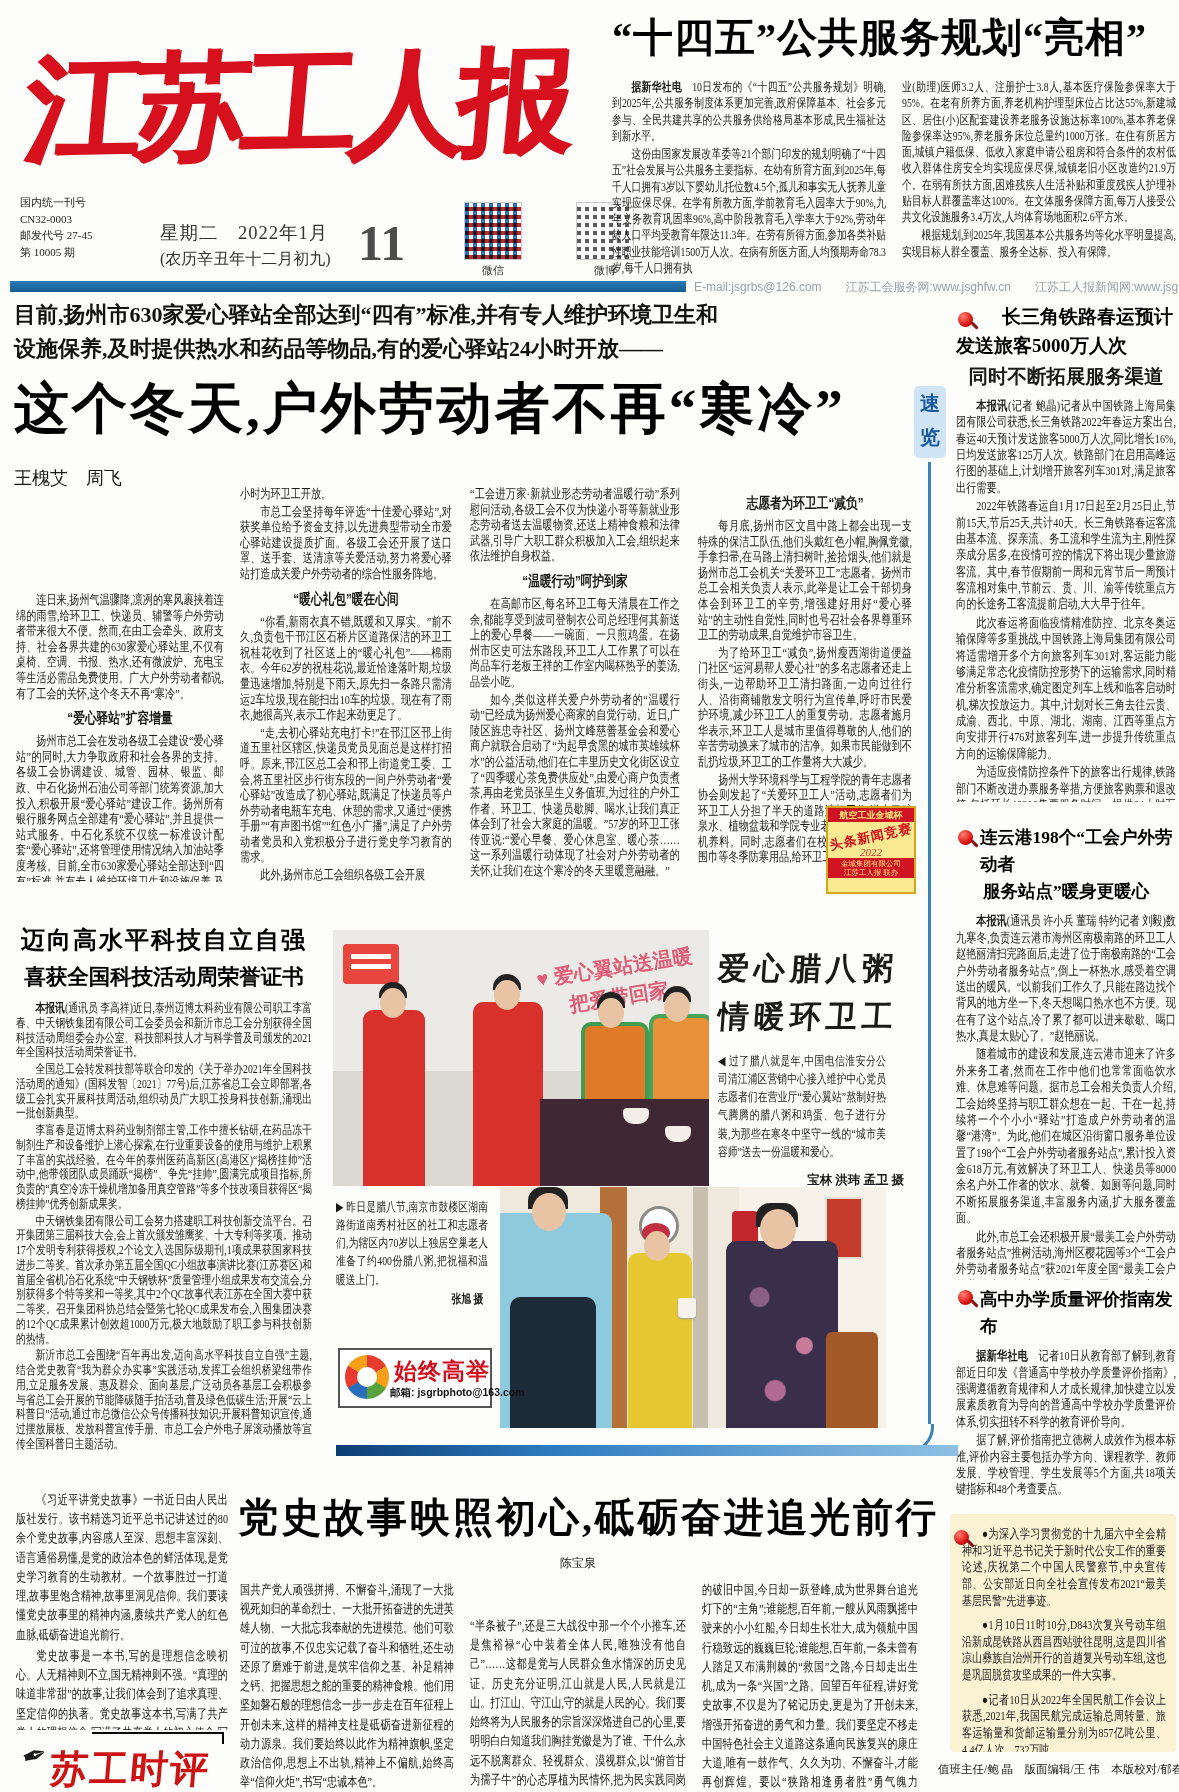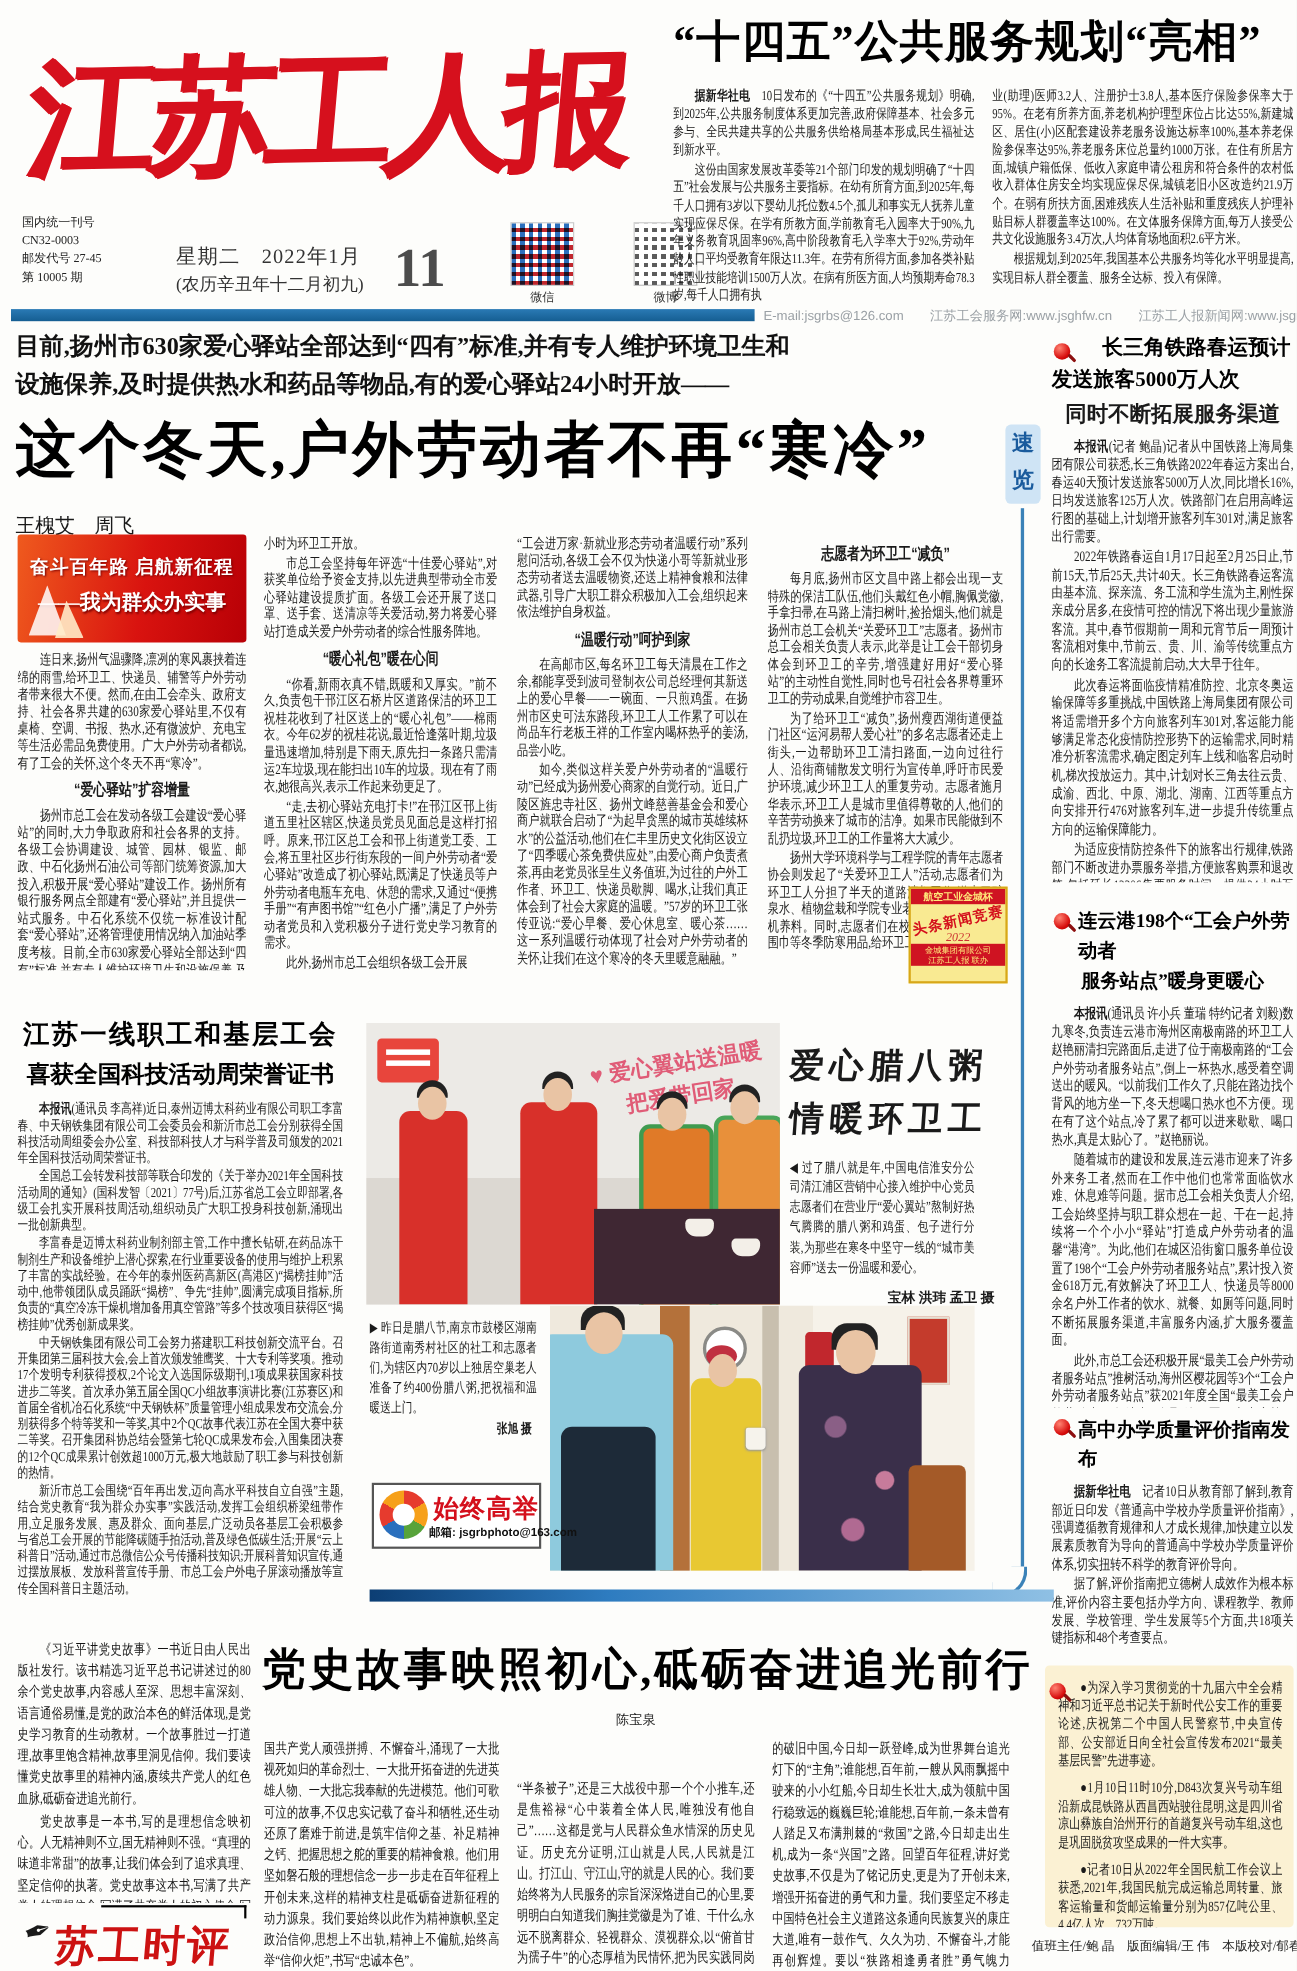--- a/index.html
+++ b/index.html
@@ -177,26 +177,20 @@
   <div class="abs" id="blue-bar"></div>
   <div class="abs" id="contact-line">E-mail:jsgrbs@126.com　　江苏工会服务网:www.jsghfw.cn　　江苏工人报新闻网:www.jsgrb.com</div>
 
   <div class="abs" id="lead-head">
     <div class="kicker">目前,扬州市630家爱心驿站全部达到“四有”标准,并有专人维护环境卫生和</div>
     <div class="kicker">设施保养,及时提供热水和药品等物品,有的爱心驿站24小时开放——</div>
     <div id="lead-headline">这个冬天,户外劳动者不再“寒冷”</div>
     <div id="lead-byline">王槐艾　周飞</div>
   </div>
 
-  <div class="abs" id="banner">
-    <div class="sail s1"></div>
-    <div class="sail s2"></div>
-    <div class="bl1">奋斗百年路 启航新征程</div>
-    <div class="bl2">——我为群众办实事</div>
-  </div>
 
   <div class="abs ncol" id="c1" style="left:16px;top:592px;width:208px;height:290px;">
       <div class="cd">
         <div class="para">连日来,扬州气温骤降,凛冽的寒风裹挟着连绵的雨雪,给环卫工、快递员、辅警等户外劳动者带来很大不便。然而,在由工会牵头、政府支持、社会各界共建的630家爱心驿站里,不仅有桌椅、空调、书报、热水,还有微波炉、充电宝等生活必需品免费使用。广大户外劳动者都说,有了工会的关怀,这个冬天不再“寒冷”。</div>
         <div class="subhead">“爱心驿站”扩容增量</div>
         <div class="para">扬州市总工会在发动各级工会建设“爱心驿站”的同时,大力争取政府和社会各界的支持。各级工会协调建设、城管、园林、银监、邮政、中石化扬州石油公司等部门统筹资源,加大投入,积极开展“爱心驿站”建设工作。扬州所有银行服务网点全部建有“爱心驿站”,并且提供一站式服务。中石化系统不仅统一标准设计配套“爱心驿站”,还将管理使用情况纳入加油站季度考核。目前,全市630家爱心驿站全部达到“四有”标准,并有专人维护环境卫生和设施保养,及时补充水和药品等物资。瘦西湖景区在五亭社区建设了全天候、标准化的“爱心驿站”,24</div>
       </div>
     </div>
   <div class="abs ncol" id="c2" style="left:240px;top:486px;width:212px;height:400px;">
       <div class="cd">
@@ -284,21 +278,21 @@
         <div class="cd">
           <div class="para noind">●为深入学习贯彻党的十九届六中全会精神和习近平总书记关于新时代公安工作的重要论述,庆祝第二个中国人民警察节,中央宣传部、公安部近日向全社会宣传发布2021“最美基层民警”先进事迹。</div>
           <div class="para noind">●1月10日11时10分,D843次复兴号动车组沿新成昆铁路从西昌西站驶往昆明,这是四川省凉山彝族自治州开行的首趟复兴号动车组,这也是巩固脱贫攻坚成果的一件大实事。</div>
           <div class="para noind">●记者10日从2022年全国民航工作会议上获悉,2021年,我国民航完成运输总周转量、旅客运输量和货邮运输量分别为857亿吨公里、4.4亿人次、732万吨。</div>
         </div>
       </div>
   </div>
   <div class="abs" id="credits">值班主任/鲍 晶　版面编辑/王 伟　本版校对/郁春红</div>
 
   <div class="abs" id="tech">
-    <div class="tech-h" id="tech-h1">江苏一线职工和基层工会</div>
+    <div class="tech-h" id="tech-h1">迈向高水平科技自立自强</div>
     <div class="tech-h" id="tech-h2">喜获全国科技活动周荣誉证书</div>
     <div id="tech-body">
         <div class="cd">
           <div class="para"><b>本报讯</b>(通讯员 李高祥)近日,泰州迈博太科药业有限公司职工李富春、中天钢铁集团有限公司工会委员会和新沂市总工会分别获得全国科技活动周组委会办公室、科技部科技人才与科学普及司颁发的2021年全国科技活动周荣誉证书。</div>
           <div class="para">全国总工会转发科技部等联合印发的《关于举办2021年全国科技活动周的通知》(国科发智〔2021〕77号)后,江苏省总工会立即部署,各级工会扎实开展科技周活动,组织动员广大职工投身科技创新,涌现出一批创新典型。</div>
           <div class="para">李富春是迈博太科药业制剂部主管,工作中擅长钻研,在药品冻干制剂生产和设备维护上潜心探索,在行业重要设备的使用与维护上积累了丰富的实战经验。在今年的泰州医药高新区(高港区)“揭榜挂帅”活动中,他带领团队成员踊跃“揭榜”、争先“挂帅”,圆满完成项目指标,所负责的“真空冷冻干燥机增加备用真空管路”等多个技改项目获得区“揭榜挂帅”优秀创新成果奖。</div>
           <div class="para">中天钢铁集团有限公司工会努力搭建职工科技创新交流平台。召开集团第三届科技大会,会上首次颁发雏鹰奖、十大专利等奖项。推动17个发明专利获得授权,2个论文入选国际级期刊,1项成果获国家科技进步二等奖。首次承办第五届全国QC小组故事演讲比赛(江苏赛区)和首届全省机冶石化系统“中天钢铁杯”质量管理小组成果发布交流会,分别获得多个特等奖和一等奖,其中2个QC故事代表江苏在全国大赛中获二等奖。召开集团科协总结会暨第七轮QC成果发布会,入围集团决赛的12个QC成果累计创效超1000万元,极大地鼓励了职工参与科技创新的热情。</div>
           <div class="para">新沂市总工会围绕“百年再出发,迈向高水平科技自立自强”主题,结合党史教育“我为群众办实事”实践活动,发挥工会组织桥梁纽带作用,立足服务发展、惠及群众、面向基层,广泛动员各基层工会积极参与省总工会开展的节能降碳随手拍活动,普及绿色低碳生活;开展“云上科普日”活动,通过市总微信公众号传播科技知识;开展科普知识宣传,通过摆放展板、发放科普宣传手册、市总工会户外电子屏滚动播放等宣传全国科普日主题活动。</div>
         </div>
       </div>

